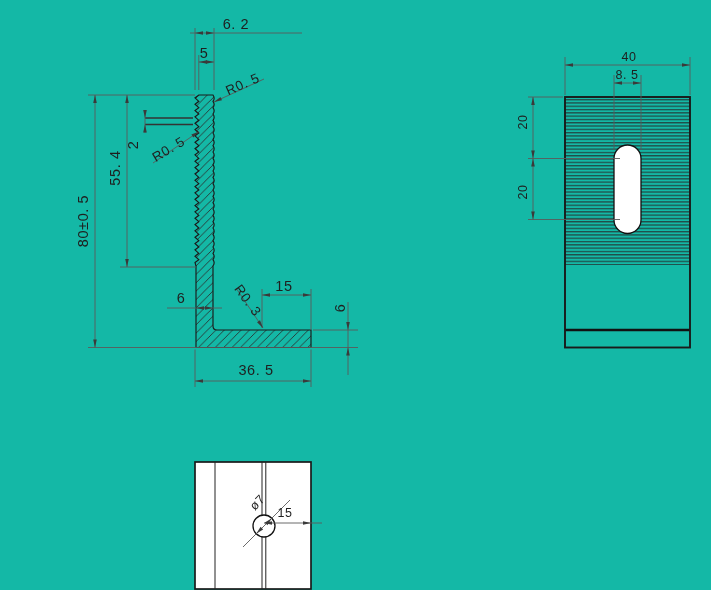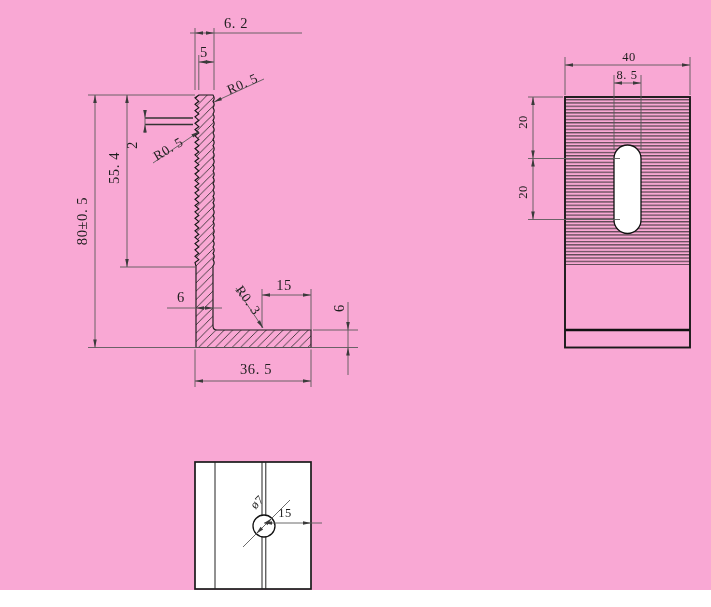--- a/index.html
+++ b/index.html
@@ -1,17 +1,17 @@
 <!DOCTYPE html>
 <html><head>
 <meta charset="utf-8">
 <style>
   html,body{margin:0;padding:0;background:#ffffff;}
-  #canvas{position:relative;width:711px;height:590px;background:#f9a8d4;overflow:hidden;
-          font-family:Liberation Serif, serif;}
+  #canvas{position:relative;width:711px;height:590px;background:#14b8a6;overflow:hidden;
+          font-family:Liberation Sans, sans-serif;}
   svg{position:absolute;left:0;top:0;}
   text{fill:#1f1f1f;letter-spacing:0.6px;}
   .dimtxt{font-size:14.5px;}
   .dimtxt-sm{font-size:12.5px;}
   .rad{font-size:13.5px;}
 </style>
 </head>
 <body>
 
 <div id="canvas">

